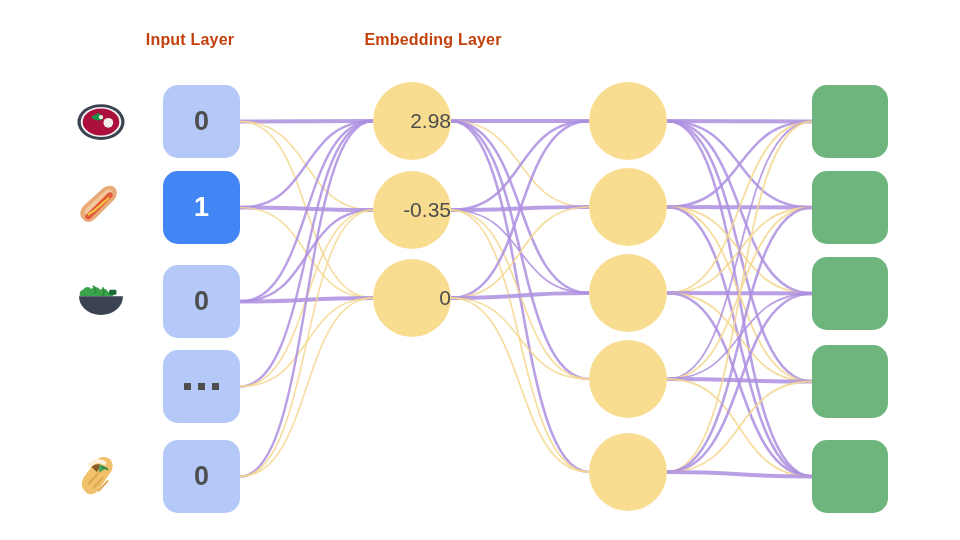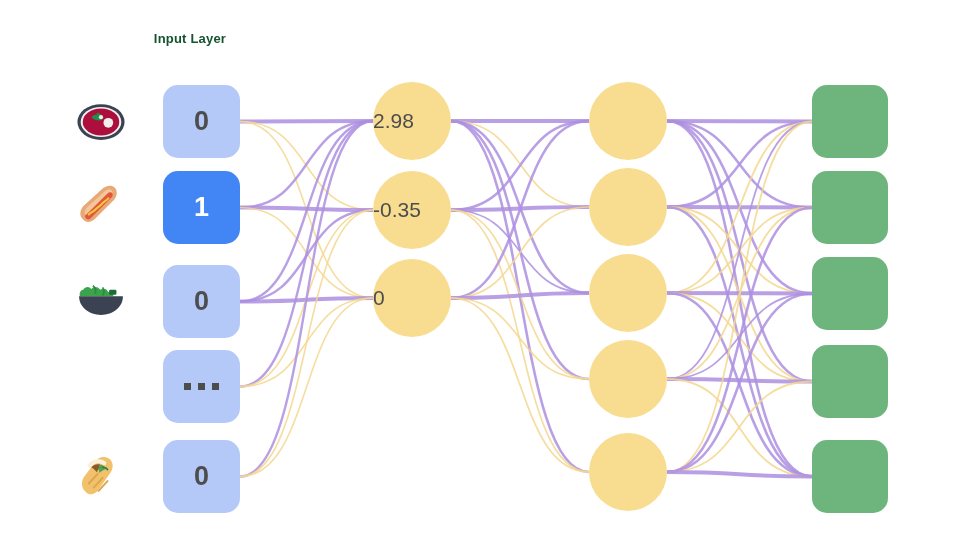--- a/index.html
+++ b/index.html
@@ -17,23 +17,23 @@
   #diagram {
     position: absolute;
     left: 0;
     top: 0;
     width: 960px;
     height: 540px;
   }
   .layer-title {
     position: absolute;
     font-family: "Liberation Sans", sans-serif;
-    font-size: 13px;
+    font-size: 16px;
     font-weight: bold;
-    color: #14532d;
+    color: #c2410c;
     white-space: nowrap;
     transform: translateX(-50%);
     letter-spacing: 0.2px;
   }
   #title-input  { left: 190px; top: 31px; }
   #title-embed  { left: 433px; top: 31px; }
   #title-output { left: 854px; top: 31px; }
 
   .edges-svg {
     position: absolute;
@@ -82,21 +82,21 @@
   .emoji-icon svg { display: block; width: 52px; height: 52px; }
 
   .node-embed {
     position: absolute;
     width: 78px;
     height: 78px;
     border-radius: 50%;
     background: #f8dd90;
     display: flex;
     align-items: center;
-    justify-content: flex-start;
+    justify-content: flex-end;
     font-size: 21px;
     color: #4d4d4d;
     font-family: "Liberation Sans", sans-serif;
   }
 
   .node-hidden {
     position: absolute;
     width: 78px;
     height: 78px;
     border-radius: 50%;
@@ -110,20 +110,21 @@
     border-radius: 15px;
     background: #6eb57d;
   }
 </style>
 </head>
 <body>
 
 <div id="diagram">
 
   <div class="layer-title" id="title-input">Input Layer</div>
+  <div class="layer-title" id="title-embed">Embedding Layer</div>
 
   <svg class="edges-svg" id="edges" viewBox="0 0 960 540" xmlns="http://www.w3.org/2000/svg">
       <path d="M240,121.5 C313.15,121.5 299.85,121 373,121" stroke="#ad8fe0" stroke-width="4" fill="none" stroke-opacity="0.85"></path>
       <path d="M240,121.5 C313.15,121.5 299.85,210 373,210" stroke="#f5d78e" stroke-width="1.6" fill="none" stroke-opacity="0.85"></path>
       <path d="M240,121.5 C313.15,121.5 299.85,298 373,298" stroke="#f5d78e" stroke-width="1.6" fill="none" stroke-opacity="0.85"></path>
       <path d="M240,207.5 C313.15,207.5 299.85,121 373,121" stroke="#ad8fe0" stroke-width="2.4" fill="none" stroke-opacity="0.85"></path>
       <path d="M240,207.5 C313.15,207.5 299.85,210 373,210" stroke="#ad8fe0" stroke-width="4" fill="none" stroke-opacity="0.85"></path>
       <path d="M240,207.5 C313.15,207.5 299.85,298 373,298" stroke="#f5d78e" stroke-width="1.6" fill="none" stroke-opacity="0.85"></path>
       <path d="M240,301.5 C313.15,301.5 299.85,121 373,121" stroke="#ad8fe0" stroke-width="2.4" fill="none" stroke-opacity="0.85"></path>
       <path d="M240,301.5 C313.15,301.5 299.85,210 373,210" stroke="#ad8fe0" stroke-width="2.4" fill="none" stroke-opacity="0.85"></path>

